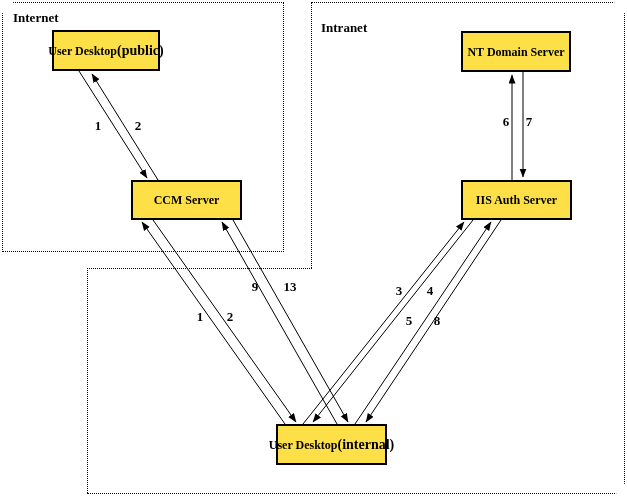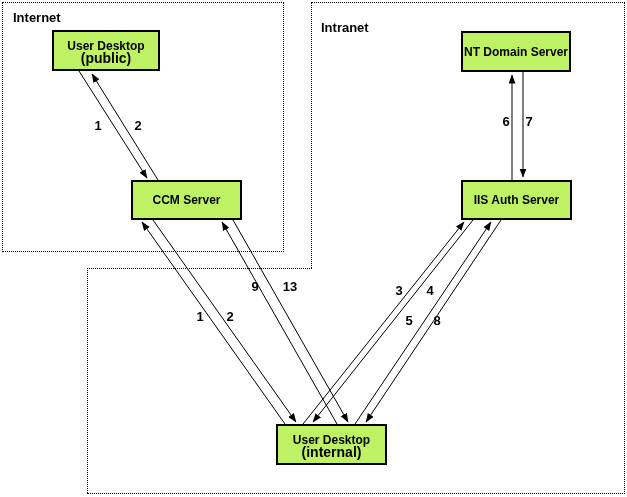--- a/index.html
+++ b/index.html
@@ -1,31 +1,31 @@
 <!DOCTYPE html>
 <html><head>
 <meta charset="utf-8">
 <style>
   html,body{margin:0;padding:0;background:#fff;}
   #stage{
     position:relative;width:627px;height:497px;background:#fff;
-    font-family:Liberation Sans, sans-serif;
-    color:#000;overflow:hidden;
+    font-family:Liberation Serif, serif;
+    color:#000;overflow:hidden;border-radius:23px;
   }
   svg.wires{position:absolute;left:0;top:0;}
   .region-label{
     position:absolute;font-size:13px;font-weight:bold;white-space:nowrap;
   }
   .dash{position:absolute;}
   .dash.box{border:1px dotted #000;}
   .dash.h{border-top:1px dotted #000;height:0;}
   .dash.v{border-left:1px dotted #000;width:0;}
   .node{
-    position:absolute;box-sizing:border-box;border:2px solid #000;background:#bef264;
-    display:flex;flex-direction:column;align-items:center;justify-content:center;
+    position:absolute;box-sizing:border-box;border:2px solid #000;background:#fde047;
+    display:flex;flex-direction:row;align-items:center;justify-content:center;
     text-align:center;
   }
   .node .title{font-size:12px;font-weight:bold;line-height:14px;white-space:nowrap;}
   .node .subtitle{font-size:14px;font-weight:bold;line-height:10px;white-space:nowrap;}
   .num{
     position:absolute;width:18px;text-align:center;
     font-size:13px;font-weight:bold;line-height:14px;
   }
 </style>
 </head>

